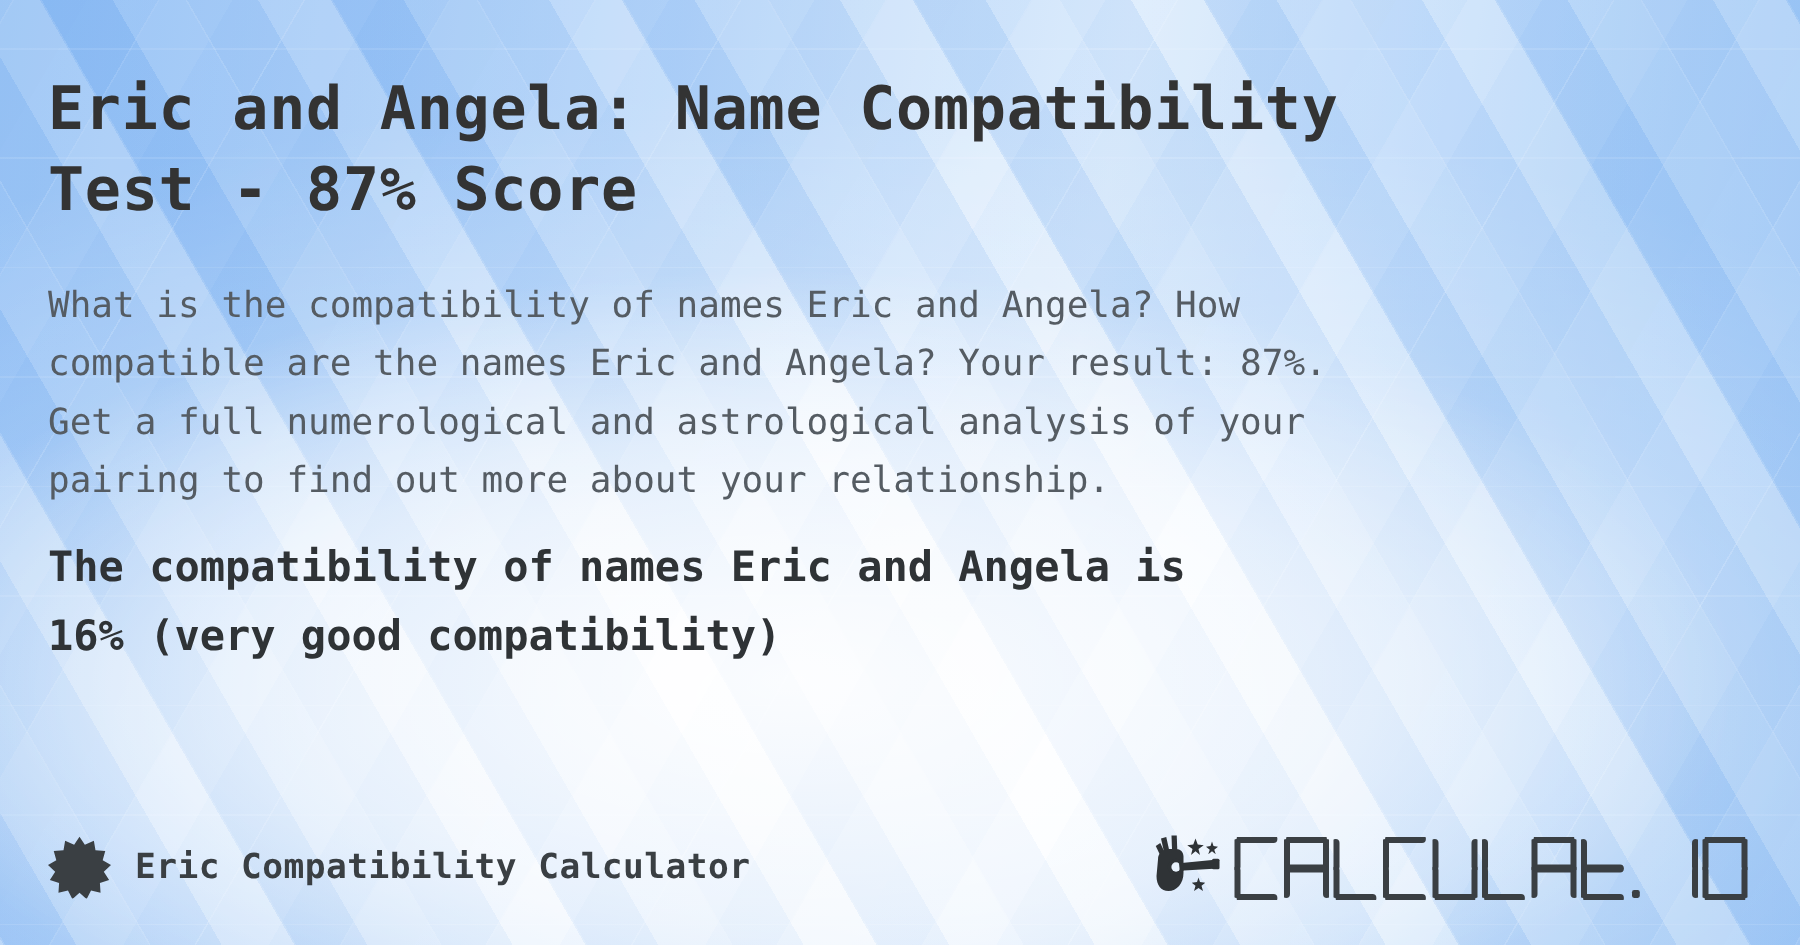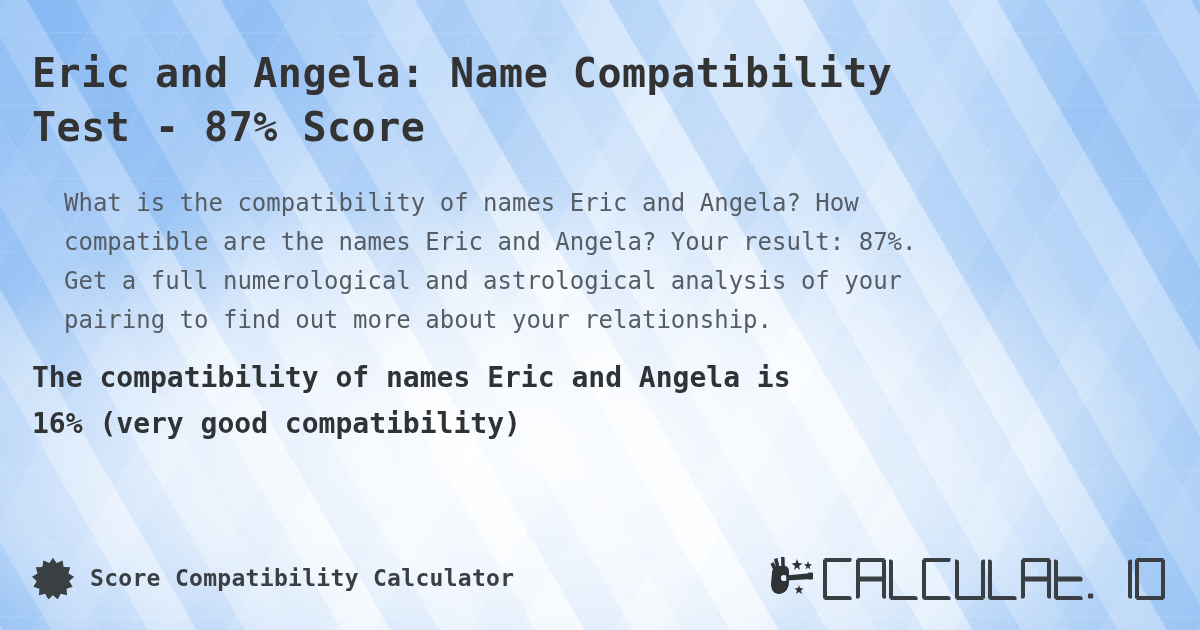--- a/index.html
+++ b/index.html
@@ -75,21 +75,20 @@
     white-space:pre-line;
   }
 
   #description{
     position:absolute; left:32px; top:184px; right:24px;
     font-size:24px;
     font-weight:400;
     line-height:39px;
     color:#555c63;
     white-space:pre-line;
-    margin-left:32px;
   }
 
   #result-line{
     position:absolute; left:32px; top:355px; right:24px;
     font-size:28px;
     font-weight:700;
     line-height:46px;
     color:#2f3336;
     white-space:pre-line;
   }
@@ -163,21 +162,21 @@
   </div>
 
   <div id="footer">
 
     <div id="brand">
       <span class="burst-icon">
         <svg viewBox="0 0 100 100" xmlns="http://www.w3.org/2000/svg" aria-hidden="true">
           <polygon fill="#3a3f43" points="50,2 58.5,14.5 72.8,8.3 75.4,23.6 90.9,24.5 86.8,39.4 100,47 88.6,57.5 97,70.6 82.4,75.5 83.4,91 68.3,87.4 61.3,101 50,91 38.7,101 31.7,87.4 16.6,91 17.6,75.5 3,70.6 11.4,57.5 0,47 13.2,39.4 9.1,24.5 24.6,23.6 27.2,8.3 41.5,14.5"></polygon>
         </svg>
       </span>
-      <span id="brand-label">Score Compatibility Calculator</span>
+      <span id="brand-label">Eric Compatibility Calculator</span>
     </div>
 
     <div id="site-logo">
       <span class="wand-icon">
         <svg viewBox="0 0 100 88" xmlns="http://www.w3.org/2000/svg" aria-hidden="true">
           <g fill="#2f3336">
 
             <path d="M10 6 L17 4 L23 31 L16 33 Z"></path>
             <path d="M24 2 L31 2 L32 30 L25 30 Z"></path>
             <path d="M3 16 L9 12 L20 35 L14 39 Z"></path>

